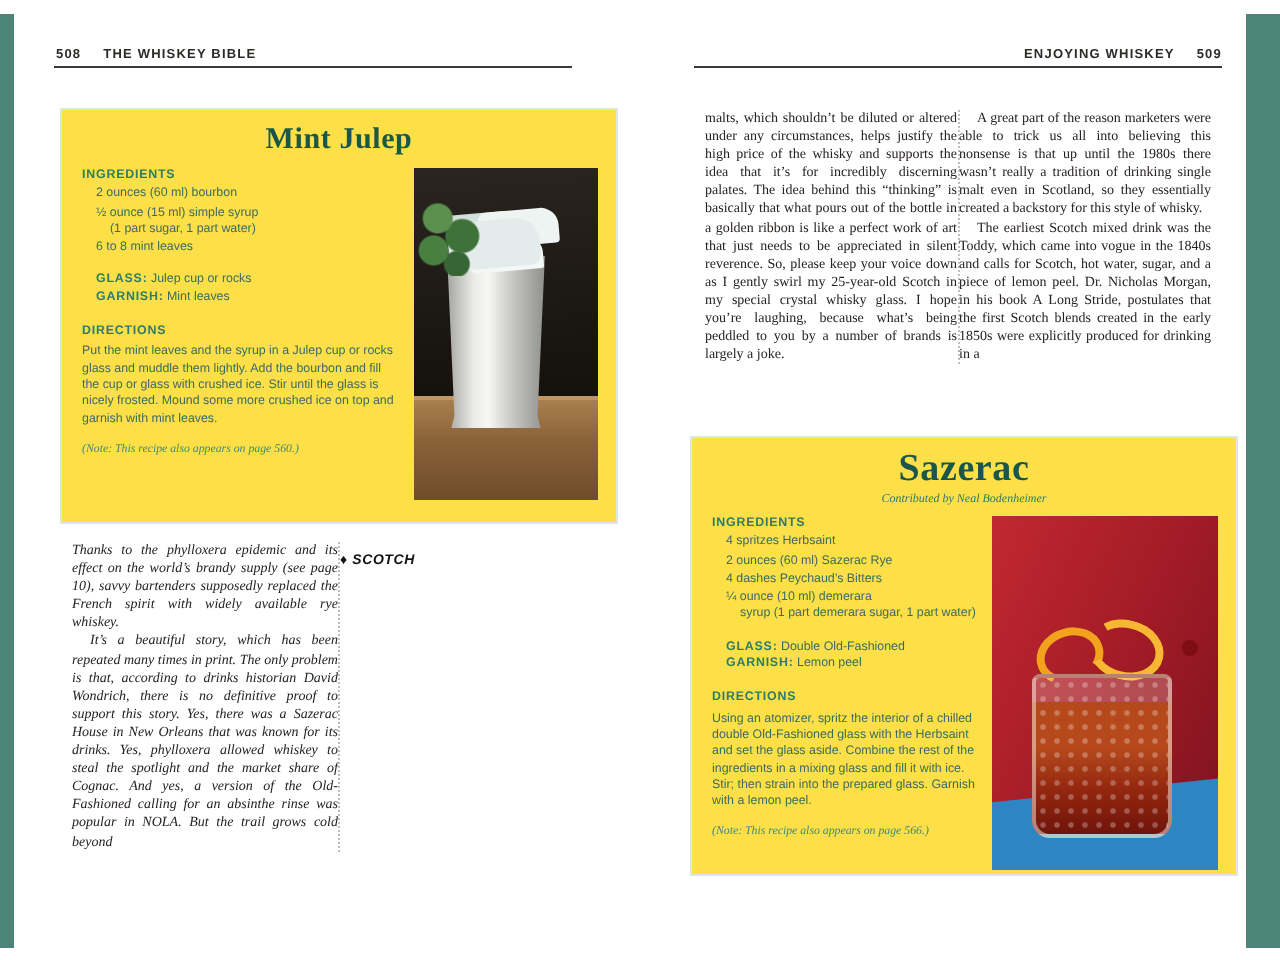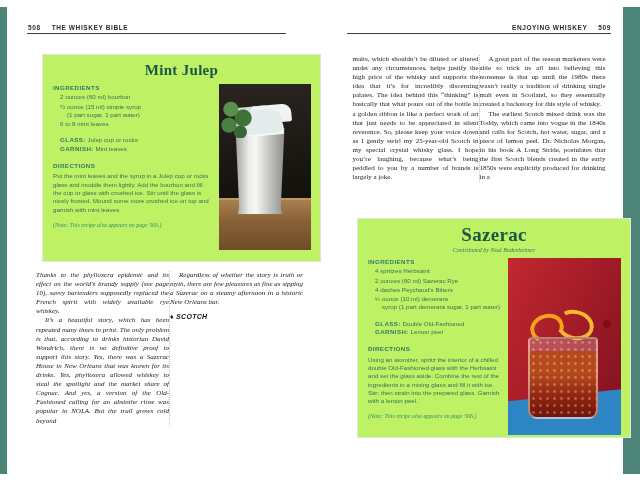--- a/index.html
+++ b/index.html
@@ -16,21 +16,21 @@
               font-size:6.5px; letter-spacing:0.6px; color:#2b2b28; white-space:nowrap; }
   .ph-left  { left:28px; top:24px; }
   .ph-left .num  { margin-right:11px; }
   .ph-right { left:347px; top:24px; width:264px; text-align:right; }
   .ph-right .num { margin-left:11px; }
   .rule { position:absolute; height:0; border-top:1px solid #3a3a36; }
   .rule-left  { left:27px;  top:33px; width:259px; }
   .rule-right { left:347px; top:33px; width:264px; }
 
   
-  .box { position:absolute; background:#bef264; border:1px solid #dbe7e0; box-sizing:border-box; overflow:hidden;margin-left:12px; }
+  .box { position:absolute; background:#fde047; border:1px solid #dbe7e0; box-sizing:border-box; overflow:hidden; }
   .box-julep { left:30px;  top:54px;  width:279px; height:208px; }
   .box-saz   { left:345px; top:218px; width:274px; height:220px; }
   .box-title { text-align:center; font-family:"Liberation Serif", serif; font-weight:bold;
                color:#1A574A; letter-spacing:0.3px; }
   .t-lg { font-size:15px; margin-top:7px; }
   .t-md { font-size:19px; margin-top:5px; }
   .contrib { text-align:center; font-style:italic; font-size:6px; color:#2f7a68; margin-top:1px; }
 
   .box-body { display:flex; padding:5px 9px 0 10px; }
   .box-text { flex:1; font-family:"Liberation Sans", sans-serif; font-size:6.2px; line-height:8.3px;
@@ -130,21 +130,20 @@
     </div>
   </div>
 
   <div class="cols cols-left">
     <div class="col">
       <p class="p">Thanks to the phylloxera epidemic and its effect on the world’s brandy supply (see page 10), savvy bartenders supposedly replaced the French spirit with widely available rye whiskey.</p>
       <p class="p ind">It’s a beautiful story, which has been repeated many times in print. The only problem is that, according to drinks historian David Wondrich, there is no definitive proof to support this story. Yes, there was a Sazerac House in New Orleans that was known for its drinks. Yes, phylloxera allowed whiskey to steal the spotlight and the market share of Cognac. And yes, a version of the Old-Fashioned calling for an absinthe rinse was popular in NOLA. But the trail grows cold beyond</p>
     </div>
     <div class="vdiv"></div>
     <div class="col">
-      <p class="p ind">Regardless of whether the story is truth or myth, there are few pleasures as fine as sipping a Sazerac on a steamy afternoon in a historic New Orleans bar.</p>
       <p class="scotch">♦ SCOTCH</p>
     </div>
   </div>
 
   <div class="cols cols-right">
     <div class="col">
       <p class="p">malts, which shouldn’t be diluted or altered under any circumstances, helps justify the high price of the whisky and supports the idea that it’s for incredibly discerning palates. The idea behind this “thinking” is basically that what pours out of the bottle in a golden ribbon is like a perfect work of art that just needs to be appreciated in silent reverence. So, please keep your voice down as I gently swirl my 25-year-old Scotch in my special crystal whisky glass. I hope you’re laughing, because what’s being peddled to you by a number of brands is largely a joke.</p>
     </div>
     <div class="vdiv"></div>
     <div class="col">

